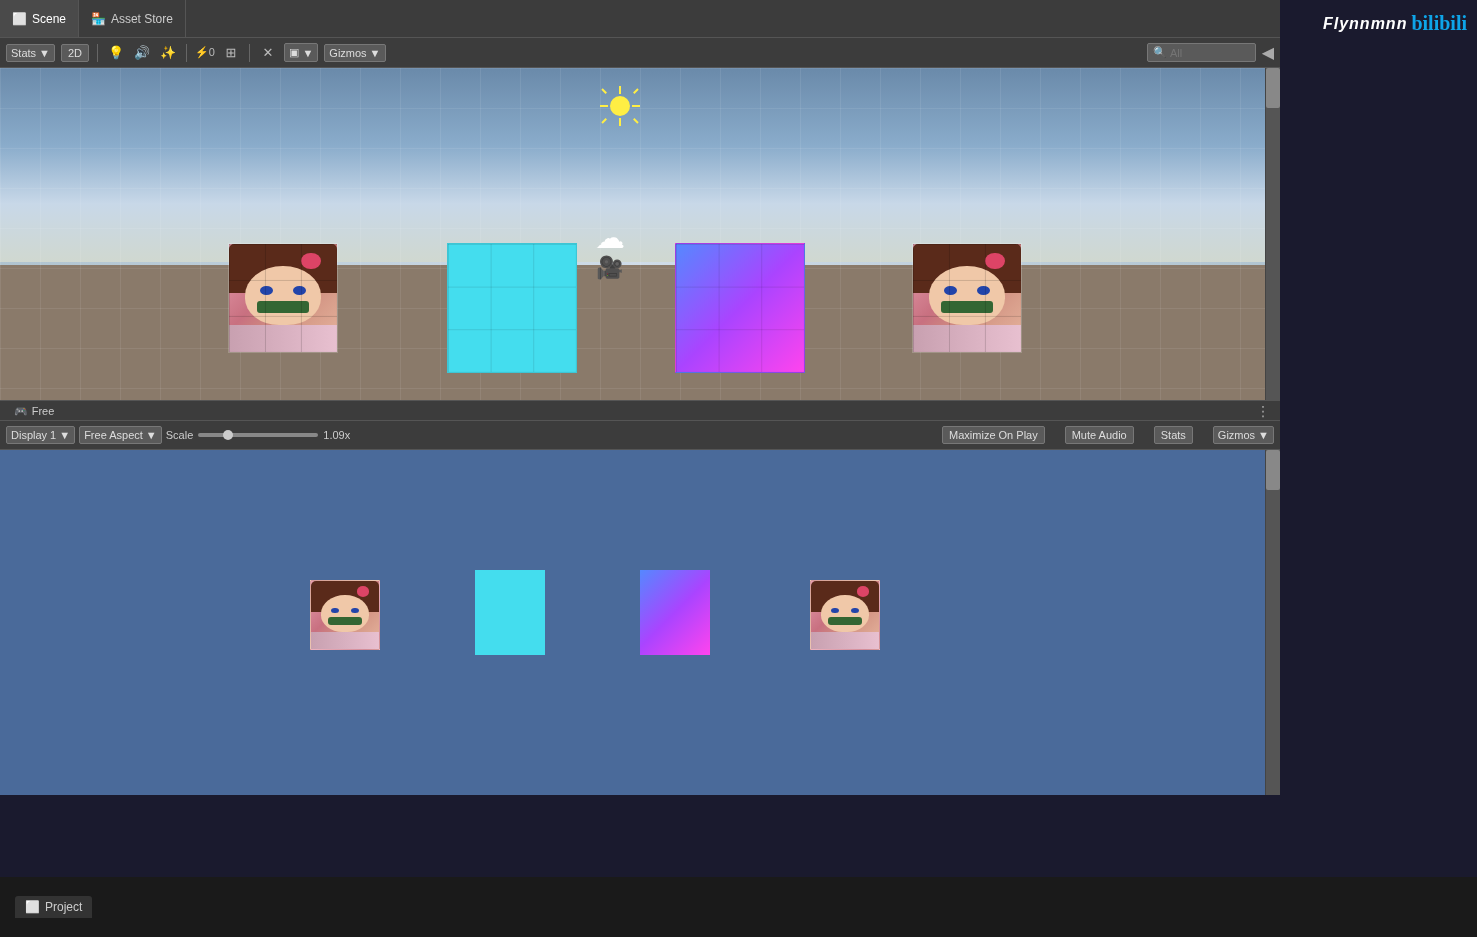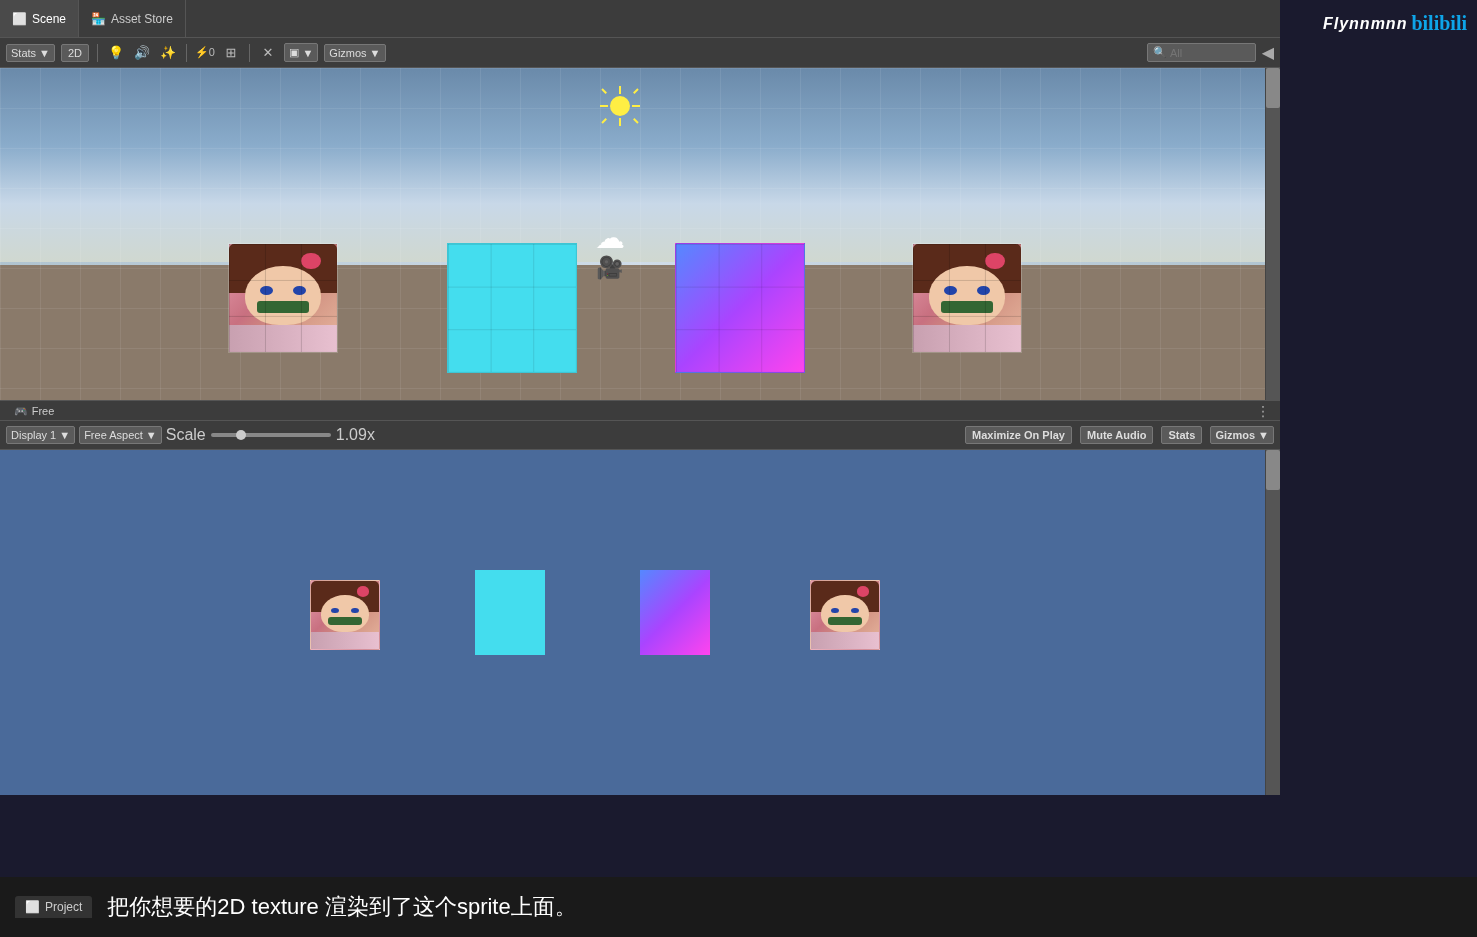--- a/index.html
+++ b/index.html
@@ -371,21 +371,21 @@
       height: 85px;
       background: linear-gradient(135deg, #5588ff 0%, #aa44ff 50%, #ff44ee 100%);
       position: absolute;
     }
 
     
     .scale-slider {
       display: flex;
       align-items: center;
       gap: 5px;
-      font-size: 16px;
+      font-size: 11px;
       color: #ccc;
     }
     .slider-track {
       width: 120px;
       height: 4px;
       background: #888;
       border-radius: 2px;
       position: relative;
     }
     .slider-thumb {
@@ -612,21 +612,21 @@
     <span>Free Aspect</span>
     <span>▼</span>
   </div>
   <div class="scale-slider">
     <span>Scale</span>
     <div class="slider-track">
       <div class="slider-thumb"></div>
     </div>
     <span>1.09x</span>
   </div>
-  <div style="margin-left:auto; display:flex; gap:8px; align-items:flex-end;font-weight:bold;">
+  <div style="margin-left:auto; display:flex; gap:20px; align-items:flex-end;">
     <div class="toolbar-btn">Maximize On Play</div>
     <div class="toolbar-btn">Mute Audio</div>
     <div class="toolbar-btn">Stats</div>
     <div class="toolbar-dropdown">
       <span>Gizmos</span>
       <span>▼</span>
     </div>
   </div>
 </div>
 
@@ -669,16 +669,13 @@
 
 <div class="game-scrollbar">
   <div class="scrollbar-thumb"></div>
 </div>
 
 <div class="bottom-bar">
   <div class="bottom-tab">
     <span>⬜</span>
     <span>Project</span>
   </div>
-  <div style="color:white; font-size:22px; margin-left:15px; font-weight:400;">
-    <span>把你想要的2D texture 渲染到了这个sprite上面。</span>
-  </div>
 </div>
 
 </body></html>

